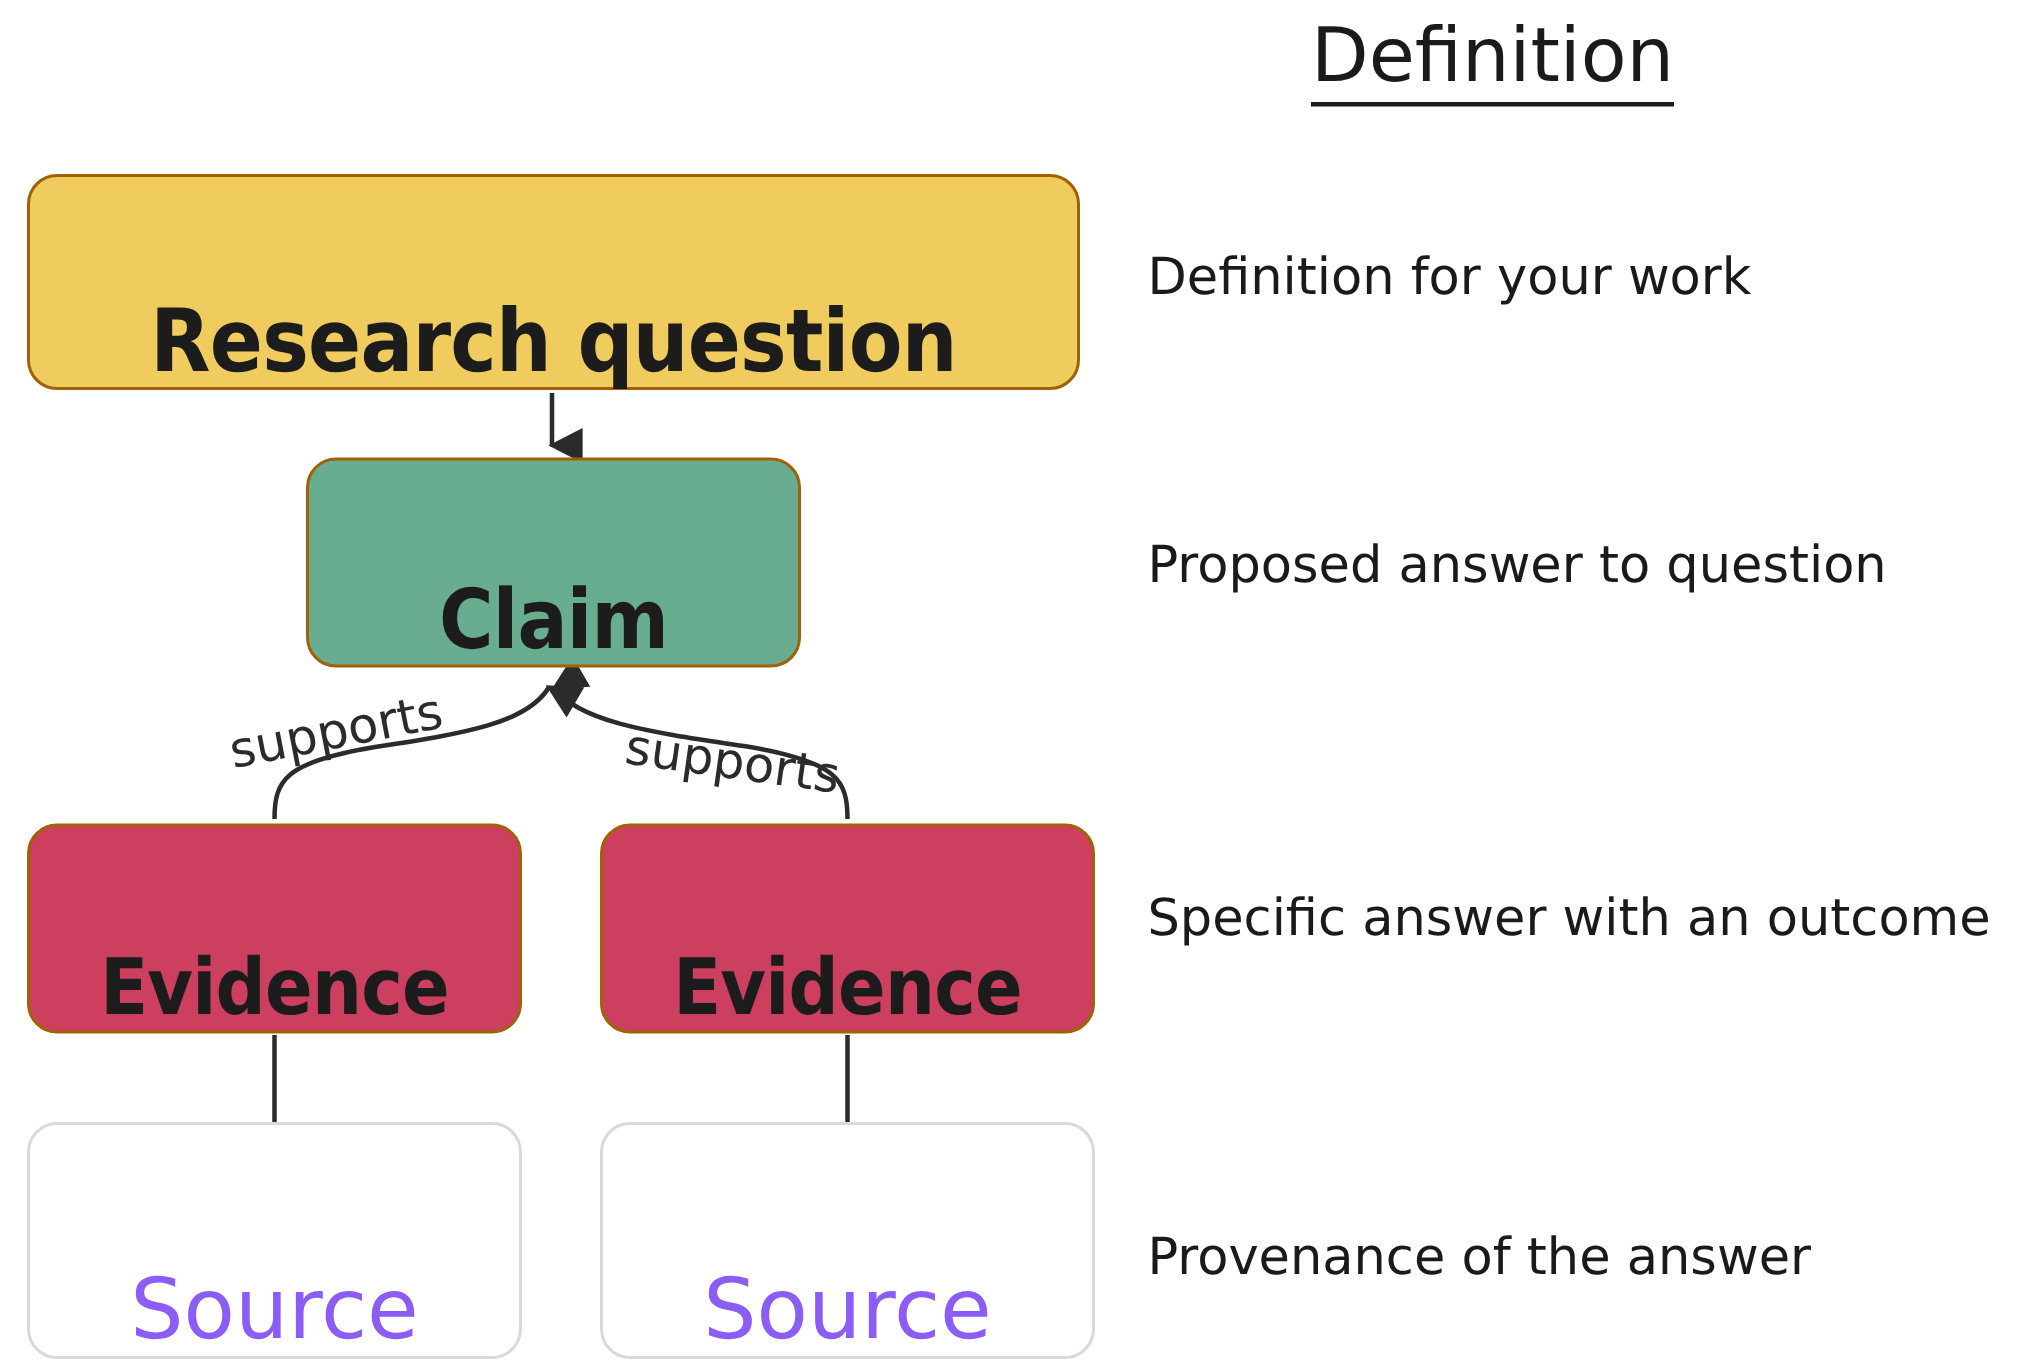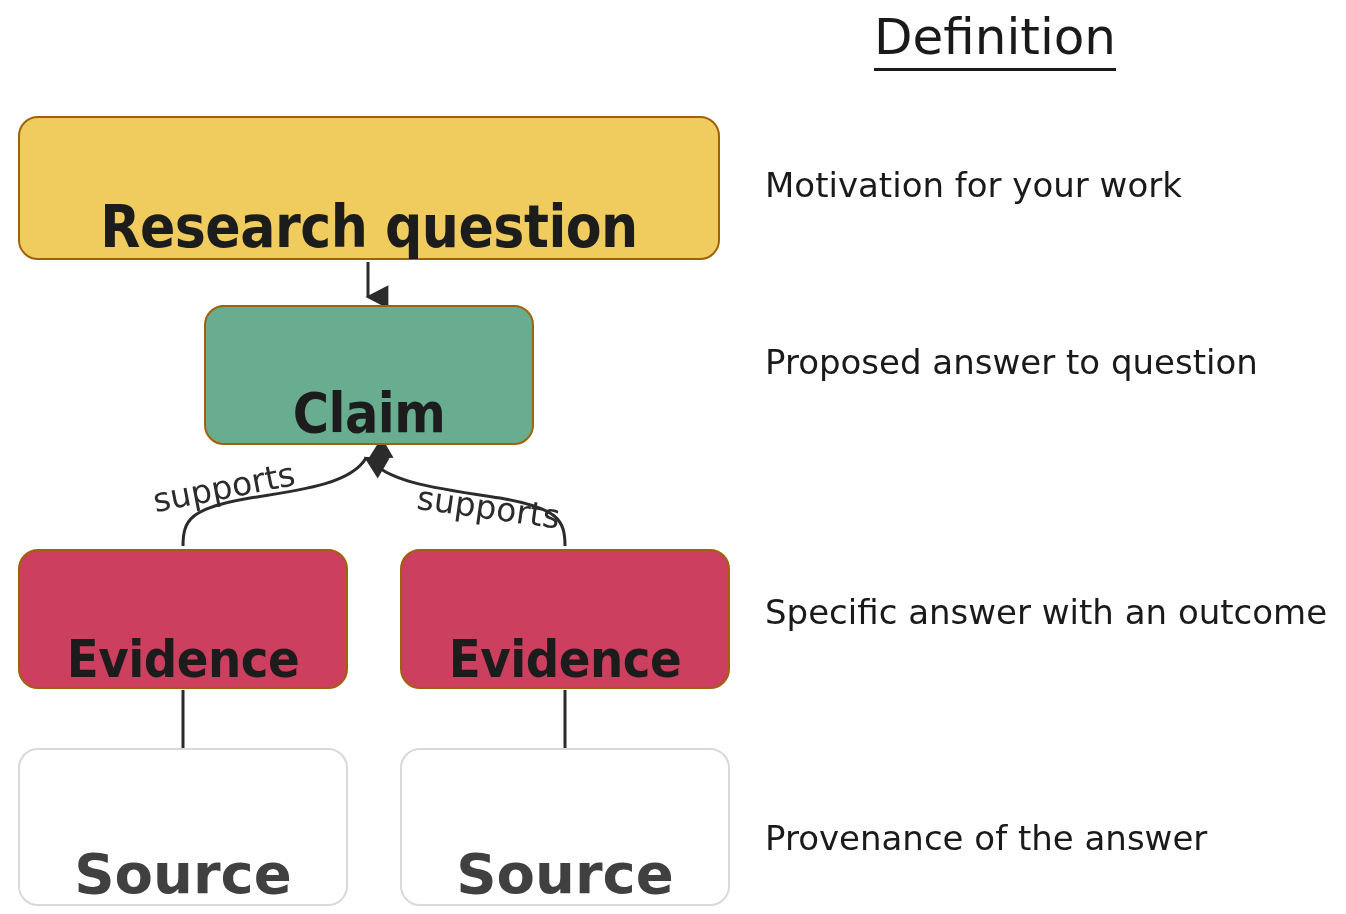--- a/index.html
+++ b/index.html
@@ -40,22 +40,22 @@
     white-space: nowrap;
   }
 
   .node-strong .node-label {
     font-weight: 700;
     font-stretch: condensed;
     letter-spacing: -0.5px;
     color: #1c1c1c;
   }
   .node-plain .node-label {
-    font-weight: 700;
-    color: #404040;
+    font-weight: 400;
+    color: #8b5cf6;
   }
 
   
   #node-research-question {
     left: 18px;  top: 116px;
     width: 702px; height: 144px;
     background: #efcc5d;
   }
   #node-research-question .node-label { font-size: 58px; }
 
@@ -141,21 +141,21 @@
   }
   .definition-item {
     position: absolute;
     left: 0;
     font-size: 34px;
     font-weight: 400;
     color: #1a1a1a;
     white-space: nowrap;
   }
   #definition-item-0 { top: 165px; }
-  #definition-item-1 { top: 342px; }
+  #definition-item-1 { top: 357px; }
   #definition-item-2 { top: 592px; }
   #definition-item-3 { top: 818px; }
 </style>
 </head>
 <body>
 
 <div id="canvas">
 
   <svg id="connectors" viewBox="0 0 1346 914" width="1346" height="914" xmlns="http://www.w3.org/2000/svg">
     <defs>
@@ -202,19 +202,19 @@
   </div>
 
   <span class="edge-label" id="edge-label-supports-left">supports</span>
   <span class="edge-label" id="edge-label-supports-right">supports</span>
 
   <div id="definition-column">
     <div id="definition-heading">
       <span class="heading-text">Definition</span>
     </div>
 
-    <div class="definition-item" id="definition-item-0">Motivation for your work</div>
+    <div class="definition-item" id="definition-item-0">Definition for your work</div>
     <div class="definition-item" id="definition-item-1">Proposed answer to question</div>
     <div class="definition-item" id="definition-item-2">Specific answer with an outcome</div>
     <div class="definition-item" id="definition-item-3">Provenance of the answer</div>
   </div>
 
 </div>
 
 </body></html>

